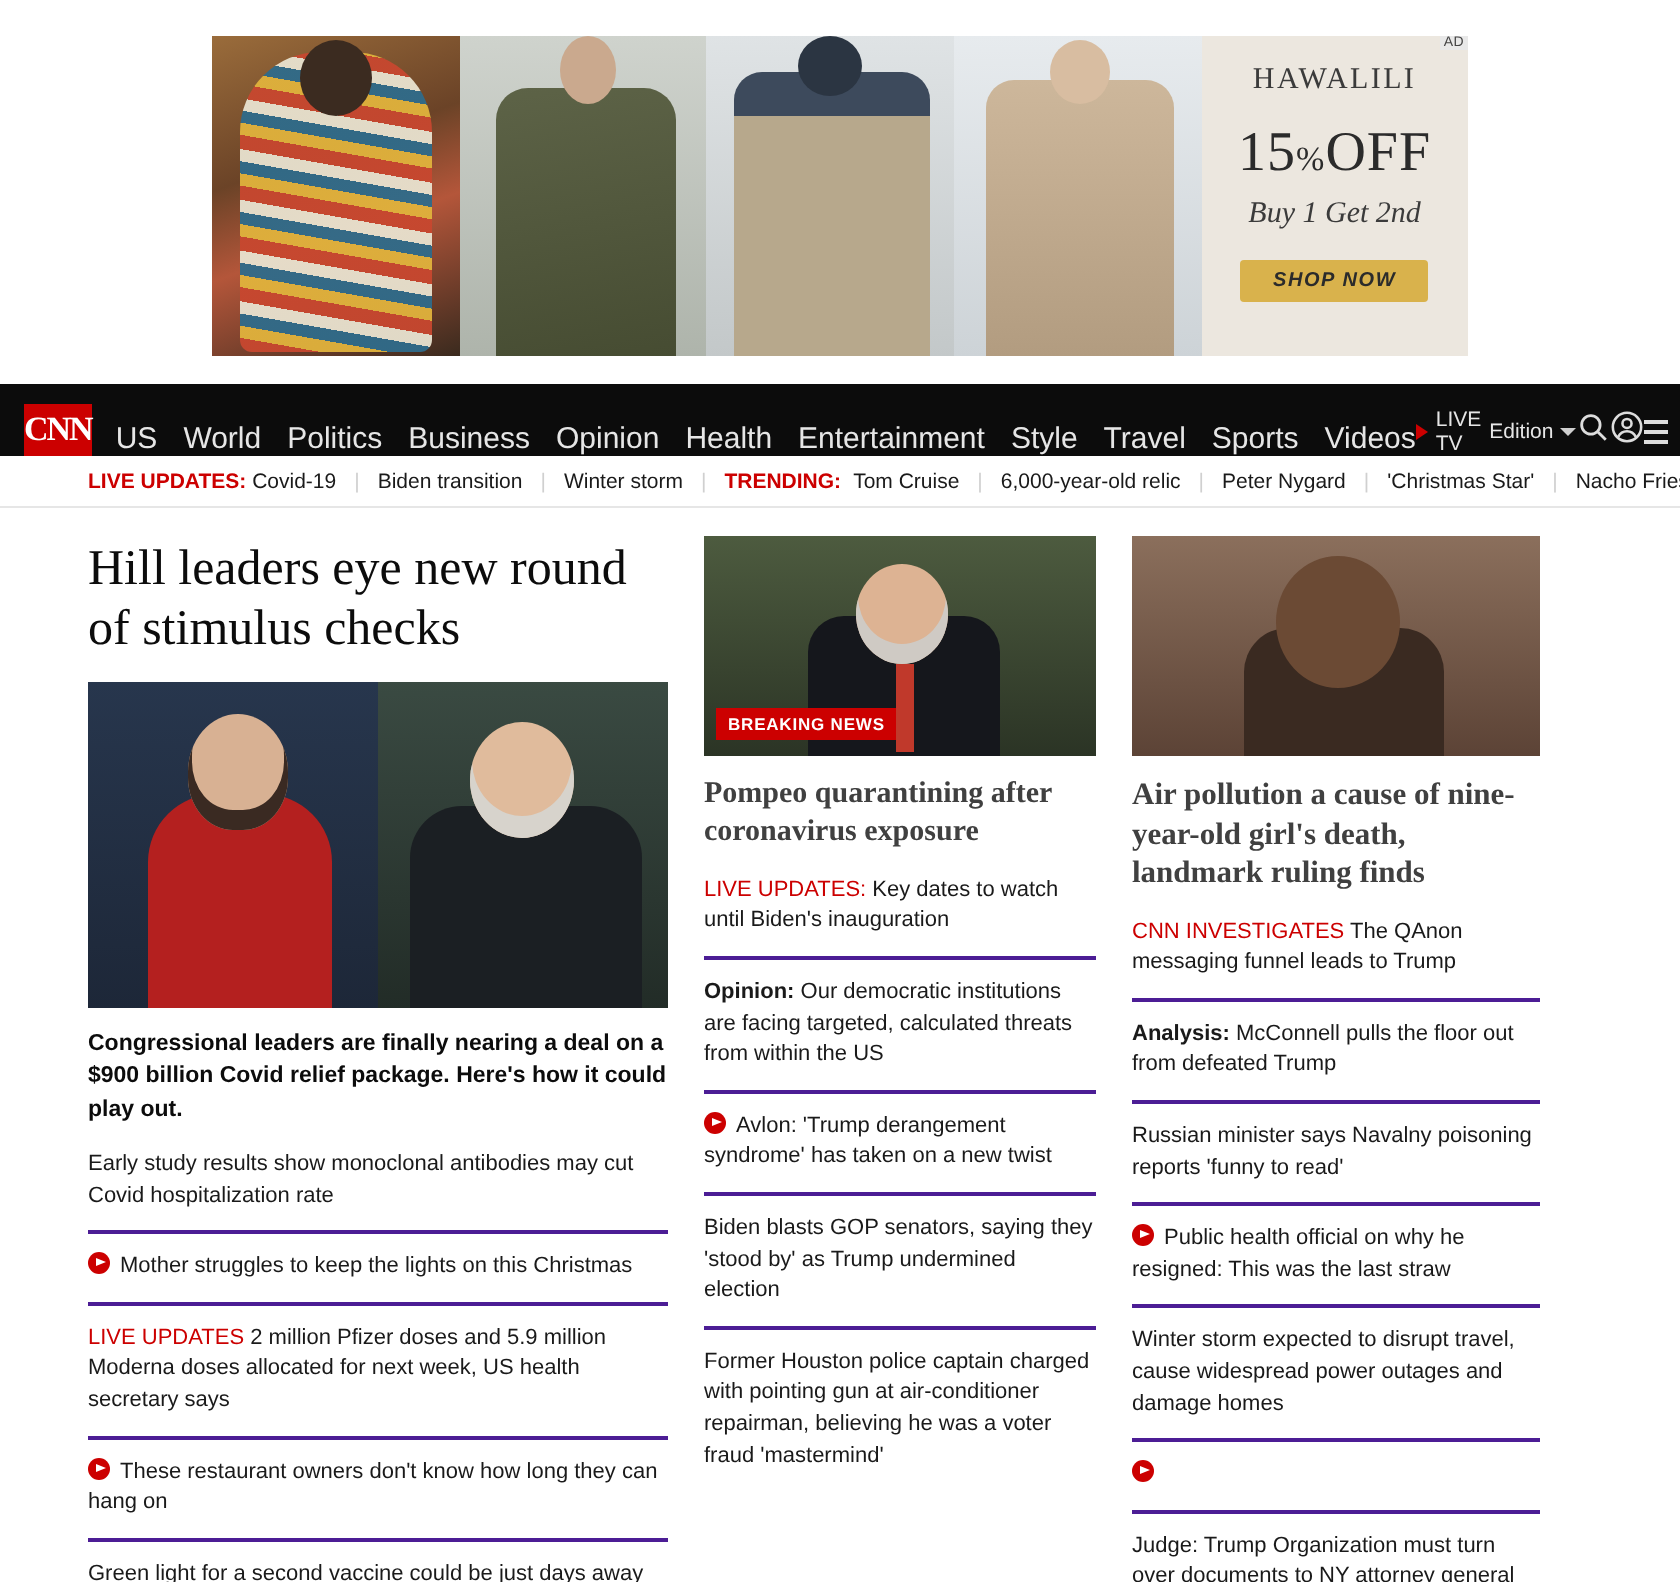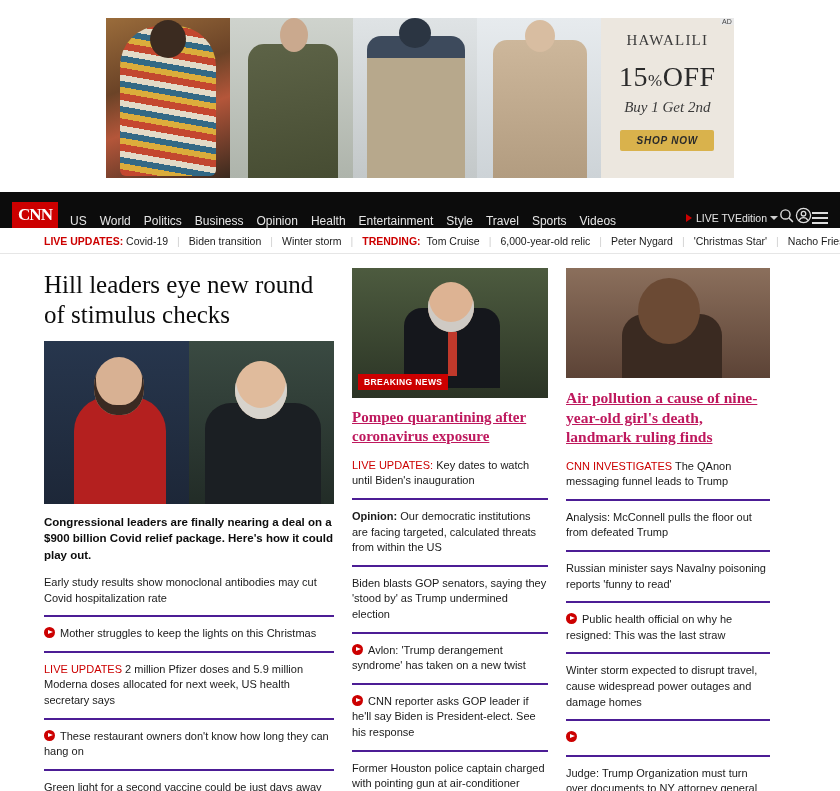--- a/index.html
+++ b/index.html
@@ -150,21 +150,21 @@
     color: #fff;
     font-family: "Liberation Serif", serif;
     font-weight: bold;
     font-size: 17px;
     letter-spacing: -1px;
     display: flex; align-items: center; justify-content: center;
     margin-right: 12px;
   }
   .nav-items { display: flex; align-items: center; gap: 13px; }
   .nav-item {
-    font-size: 12px;
+    font-size: 15px;
     color: #e6e6e6;
     white-space: nowrap;
     cursor: pointer;
   }
   .nav-right {
     margin-left: auto;
     display: flex;
     align-items: center;
   }
   .livetv {
@@ -286,21 +286,21 @@
   .play::after {
     content:"";
     position:absolute; left:4px; top:3px;
     border-left: 5px solid #fff;
     border-top: 2.5px solid transparent;
     border-bottom: 2.5px solid transparent;
   }
 
   
   .card-img { position: relative; overflow: hidden; }
-  .mid-img { width: 196px; height: 130px; background: linear-gradient(180deg,#4d5b3f 0%,#2b3425 100%); }
+  .mid-img { width: 196px; height: 110px; background: linear-gradient(180deg,#4d5b3f 0%,#2b3425 100%); }
   .mid-img::before {
     content:"";
     position:absolute; left:52px; top:40px; width:96px; height:80px;
     background:#15171c; border-radius: 18px 18px 0 0;
   }
   .mid-img::after {
     content:"";
     position:absolute; left:76px; top:14px; width:46px; height:50px;
     background:#ddb393; border-radius:50%;
     box-shadow: 0 -9px 0 1px #cfcac4 inset;
@@ -328,24 +328,23 @@
   }
   .right-img::after {
     content:"";
     position:absolute; left:72px; top:10px; width:62px; height:66px;
     background:#6b4a34; border-radius:50%;
   }
   .card-head {
     font-family: "Liberation Serif", serif;
     font-size: 15px;
     line-height: 1.26;
-    color: #be185d;
+    color: #404040;
     margin: 10px 0 2px 0;
     font-weight: bold;
-    text-decoration: underline;
   }
   .card-head.big { font-size: 15.5px; }
 </style>
 </head>
 <body>
 
 <div class="ad-wrap">
   <div class="ad-banner">
     <span class="ad-choice">AD</span>
     <div class="ad-cell ad-c1"></div>
@@ -468,45 +467,42 @@
     <div class="linklist">
       <div class="linkitem">
         <span class="red">LIVE UPDATES:</span>
         <span>Key dates to watch until Biden's inauguration</span>
       </div>
       <div class="linkitem">
         <span style="font-weight:bold">Opinion:</span>
         <span>Our democratic institutions are facing targeted, calculated threats from within the US</span>
       </div>
       <div class="linkitem">
+        <span class="play"></span><span>Avlon: 'Trump derangement syndrome' has taken on a new twist</span>
+      </div>
+      <div class="linkitem">
         <span>Biden blasts GOP senators, saying they 'stood by' as Trump undermined election</span>
-      </div>
-      <div class="linkitem">
-        <span class="play"></span><span>Avlon: 'Trump derangement syndrome' has taken on a new twist</span>
-      </div>
-      <div class="linkitem">
-        <span class="play"></span><span>CNN reporter asks GOP leader if he'll say Biden is President-elect. See his response</span>
       </div>
       <div class="linkitem">
         <span>Former Houston police captain charged with pointing gun at air-conditioner repairman, believing he was a voter fraud 'mastermind'</span>
       </div>
 
     </div>
   </div>
 
   <div class="col-right">
     <div class="card-img right-img"></div>
     <h2 class="card-head big">Air pollution a cause of nine-year-old girl's death, landmark ruling finds</h2>
     <div class="linklist">
       <div class="linkitem">
         <span class="red">CNN INVESTIGATES</span>
         <span>The QAnon messaging funnel leads to Trump</span>
       </div>
       <div class="linkitem">
-        <span style="font-weight:normal">Analysis:</span>
+        <span style="font-weight:bold">Analysis:</span>
         <span>McConnell pulls the floor out from defeated Trump</span>
       </div>
       <div class="linkitem">
         <span>Russian minister says Navalny poisoning reports 'funny to read'</span>
       </div>
       <div class="linkitem">
         <span class="play"></span><span>Public health official on why he resigned: This was the last straw</span>
       </div>
       <div class="linkitem">
         <span>Winter storm expected to disrupt travel, cause widespread power outages and damage homes</span>

